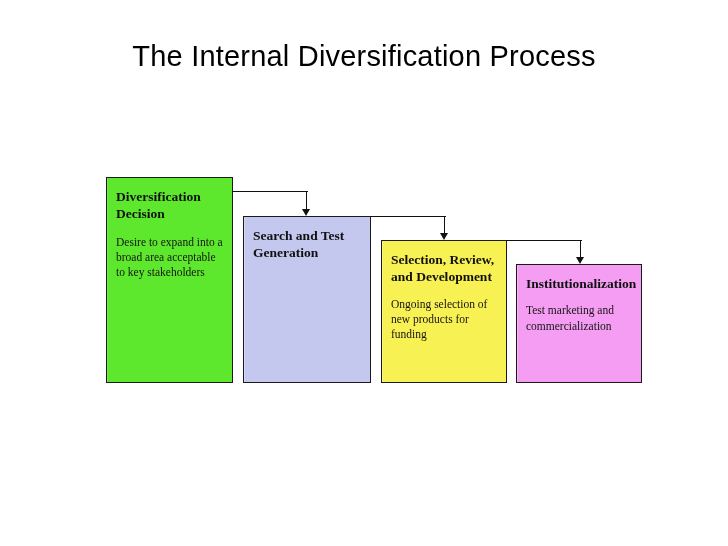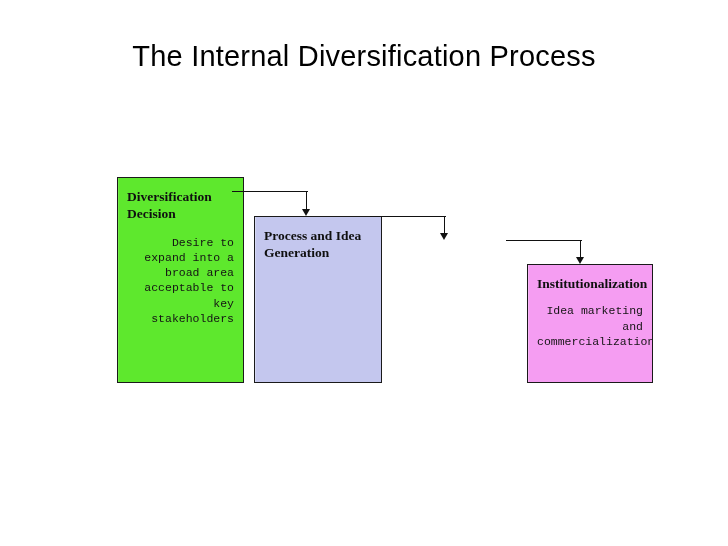--- a/index.html
+++ b/index.html
@@ -33,39 +33,37 @@
     white-space: nowrap;
   }
 
   .stage-box {
     position: absolute;
     box-sizing: border-box;
     border: 1px solid #1a1a1a;
     padding: 10px 9px 8px 9px;
     overflow: hidden;
     background-repeat: repeat-x;
-    margin-left: 11px;
   }
   .stage-title {
     font-family: "Liberation Serif", "DejaVu Serif", serif;
     font-weight: bold;
     font-size: 13.5px;
     line-height: 1.28;
     color: #101010;
     margin: 0 0 12px 0;
     white-space: pre-line;
   }
   .stage-body {
-    font-family: Liberation Mono, monospace;
+    font-family: Liberation Serif, serif;
     font-weight: normal;
     font-size: 11.5px;
     line-height: 1.33;
     color: #141414;
     margin: 0;
-    text-align: right;
   }
 
   
   #box-1 {
     left: 106px; top: 177px; width: 127px; height: 206px;
     background-color: #5EE82D;
     background-image: linear-gradient(90deg,
        rgba(255,255,255,0.13) 0 1px, rgba(255,255,255,0) 1px 16px);
   }
   #box-2 {
@@ -130,27 +128,31 @@
 <div id="slide">
 
   <div id="slide-title">The Internal Diversification Process</div>
 
   <div class="stage-box" id="box-1">
     <div class="stage-title">Diversification Decision</div>
     <div class="stage-body">Desire to expand into a broad area acceptable to key stakeholders</div>
   </div>
 
   <div class="stage-box" id="box-2">
-    <div class="stage-title">Process and Idea Generation</div>
+    <div class="stage-title">Search and Test Generation</div>
   </div>
 
+  <div class="stage-box" id="box-3">
+    <div class="stage-title">Selection, Review, and Development</div>
+    <div class="stage-body">Ongoing selection of new products for funding</div>
+  </div>
 
   <div class="stage-box" id="box-4">
     <div class="stage-title">Institutionalization</div>
-    <div class="stage-body">Idea marketing and commercialization</div>
+    <div class="stage-body">Test marketing and commercialization</div>
   </div>
 
   <div class="connector" id="conn-1">
     <div class="conn-h"></div>
     <div class="conn-v"></div>
     <div class="conn-head"></div>
   </div>
 
   <div class="connector" id="conn-2">
     <div class="conn-h"></div>

